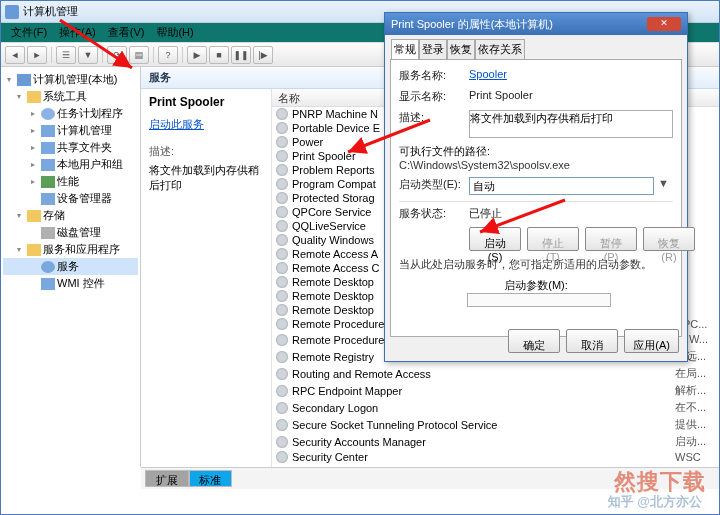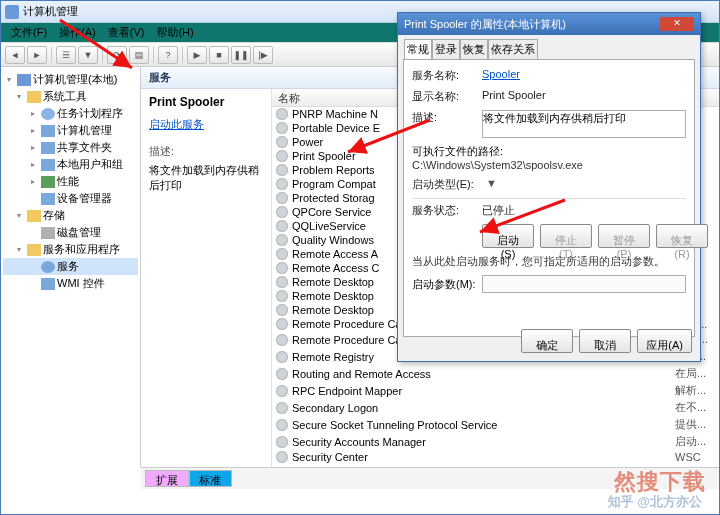--- a/index.html
+++ b/index.html
@@ -37,44 +37,44 @@
 .detail a { color:#0052cc; text-decoration:underline; display:block; margin-bottom:12px; cursor:pointer; }
 .detail .lbl { color:#555; margin-bottom:4px; }
 .svclist { flex:1; border-left:1px solid #e2e2e2; }
 .svclist-hdr { height:18px; background:linear-gradient(#fdfdfd,#ececec); border-bottom:1px solid #ddd; padding:2px 6px; color:#333; }
 .svclist-body { height:360px; overflow-y:hidden; }
 .sv { display:flex; align-items:center; padding:1px 4px; white-space:nowrap; }
 .sv .gi { width:12px; height:12px; background:#cfd5da; border-radius:50%; margin-right:4px; flex-shrink:0; box-shadow:inset 0 0 2px #888; }
 .sv .nm { flex:1; white-space:nowrap; overflow:hidden; }
 .sv .st { width:40px; color:#555; }
 .tabs-bottom { height:22px; border-top:1px solid #ccc; padding:2px 4px; display:flex; gap:0; background:#f4f4f4; }
-.tab { padding:2px 10px; border:1px solid #bbb; background:#f0abfc; font-size:11px; cursor:default; position:relative; top:0; }
+.tab { padding:2px 10px; border:1px solid #bbb; background:#a3a3a3; font-size:11px; cursor:default; position:relative; top:0; }
 .tab.inactive { background:#0ea5e9;padding-left:9px; }
 
 
-.dlg { position:absolute; top:12px; left:384px; width:304px; height:350px; background:#f0f0f0; border:1px solid #3c6fb3; box-shadow:2px 2px 6px rgba(0,0,0,.3);margin-left:13px; }
+.dlg { position:absolute; top:12px; left:384px; width:304px; height:350px; background:#f0f0f0; border:1px solid #3c6fb3; box-shadow:2px 2px 6px rgba(0,0,0,.3); }
 .dlg-title { height:22px; background:linear-gradient(#5a93d8,#3c6fb3); color:#fff; display:flex; align-items:center; padding:0 6px; justify-content:space-between; }
 .dlg-close { width:34px; height:14px; background:#d14836; border-radius:2px; color:#fff; text-align:center; font-size:9px; line-height:13px; cursor:pointer; }
 .dlg-tabs { display:flex; padding:4px 4px 0 6px; background:#f0f0f0; gap:0; }
 .dtab { padding:2px 2px; border:1px solid #aaa; border-bottom:none; background:#ececec; font-size:11px; cursor:default; }
 .dtab.active { background:#fff; position:relative; z-index:2; }
 .dlg-body { background:#fff; margin:0 5px 5px 5px; border:1px solid #aaa; padding:8px; height:278px; position:relative; }
 .drow { display:flex; margin-bottom:6px; align-items:flex-start; }
 .drow .dl { width:70px; color:#222; }
 .drow .dv { flex:1; color:#222; }
 .drow .dv a { color:#0052cc; text-decoration:underline; }
 .drow textarea { flex:1; height:28px; font-size:11px; font-family:inherit; border:1px solid #abadb3; resize:none; }
 .epath { font-size:11px; color:#333; margin:0 0 6px 0; word-break:break-all; }
 .selbox { flex:1; height:18px; border:1px solid #7b9ebd; background:#fff; padding:1px 3px; }
 .btnrow { display:flex; gap:6px; margin:4px 0 4px 70px; }
 .btn { height:24px; padding:8px 8px; border:1px solid #8a8a8a; background:linear-gradient(#fefefe,#e4e4e4); font-size:11px; border-radius:2px; cursor:pointer; min-width:52px; }
 .btn:disabled { color:#9a9a9a; }
 .dlg-buttons { position:absolute; bottom:8px; right:8px; display:flex; gap:6px; }
 .hr { border:none; border-top:1px solid #ddd; margin:4px 0; }
-.param { display:flex; align-items:center; margin-top:6px; }
+.param { display:flex; align-items:center; margin-top:6px;flex-direction:column; }
 .param input { flex:1; height:18px; border:1px solid #abadb3; margin-left:6px; }
 .watermark { position:absolute; right:14px; bottom:18px; color:#de6a50; font-size:22px; font-weight:bold; opacity:.75; letter-spacing:1px; pointer-events:none; }
 .wm-zhihu { position:absolute; right:18px; bottom:4px; color:#9fb8d4; font-size:13px; font-weight:bold; opacity:.85; pointer-events:none; }
 
 
 .arrows { position:absolute; inset:0; pointer-events:none; }
 </style>
 </head>
 <body>
 
@@ -340,20 +340,21 @@
         <span class="dv">Print Spooler</span>
       </div>
     <div class="drow">
         <span class="dl">描述:</span>
         <textarea readonly="" style="">将文件加载到内存供稍后打印</textarea>
       </div>
     <div>可执行文件的路径:</div>
     <div class="epath">C:\Windows\System32\spoolsv.exe</div>
     <div class="drow">
         <span class="dl">启动类型(E):</span>
+        <div class="selbox">自动</div>
         <span style="padding:0 4px;color:#555">▼</span>
       </div>
     <hr class="hr">
     <div class="drow">
         <span class="dl">服务状态:</span>
         <span class="dv">已停止</span>
       </div>
     <div class="btnrow">
       <button class="btn">启动(S)</button>
       <button class="btn" disabled="">停止(T)</button>

